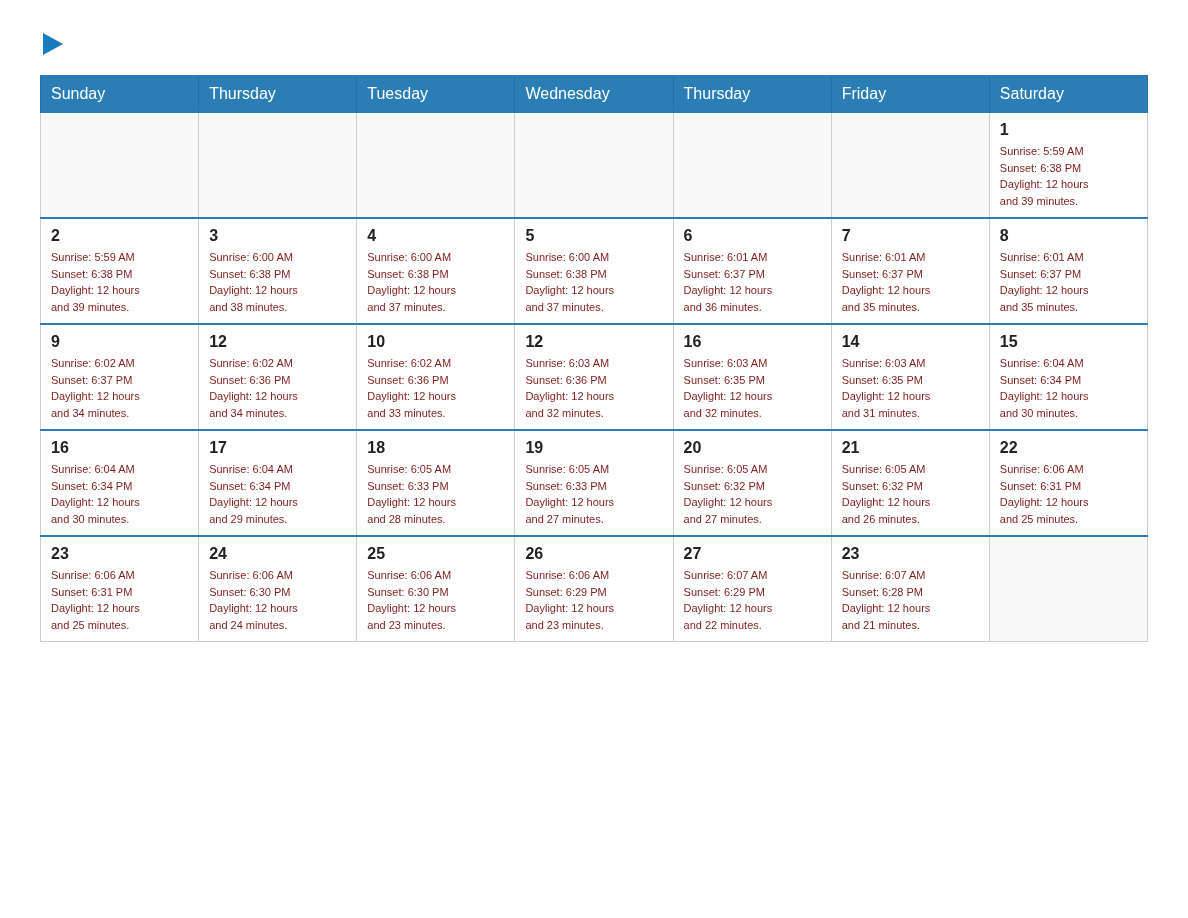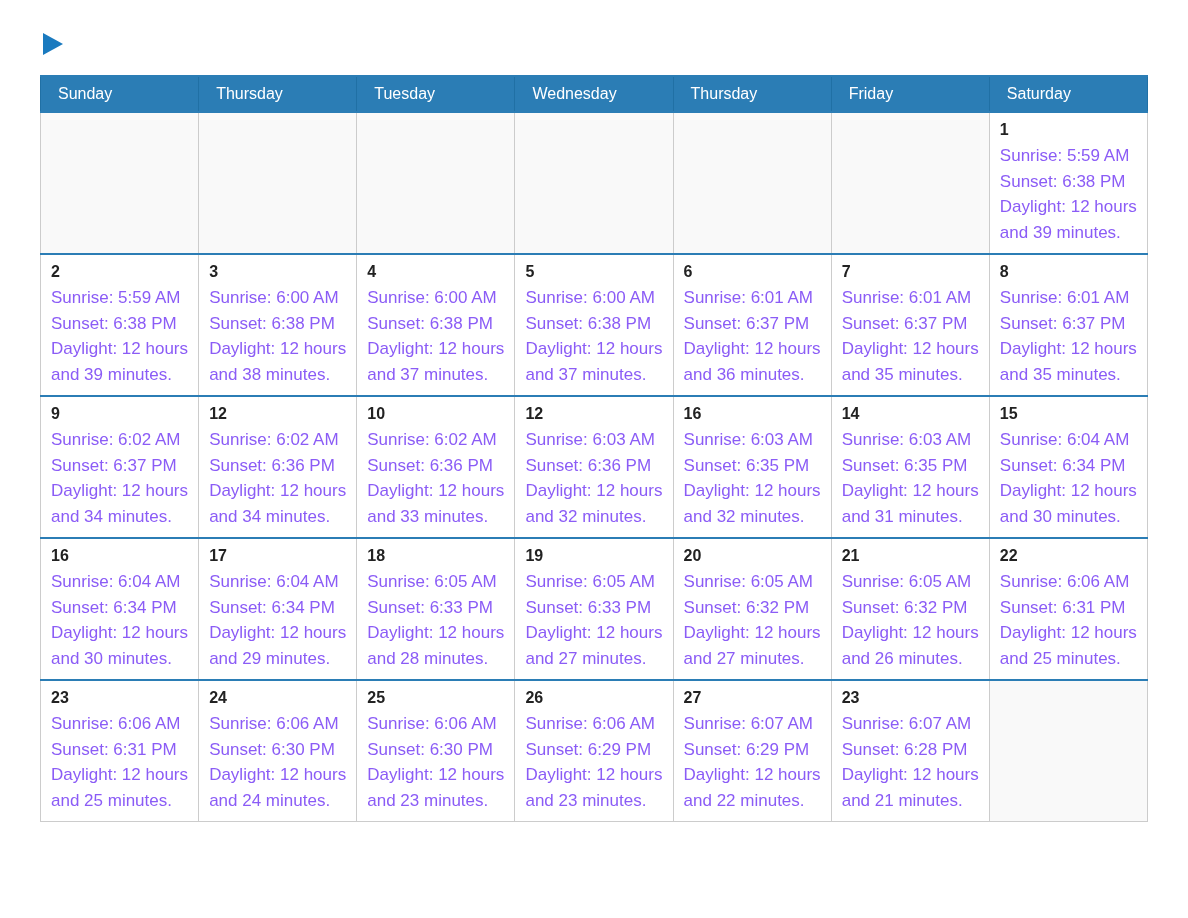--- a/index.html
+++ b/index.html
@@ -45,21 +45,21 @@
     .calendar {
       width: 100%;
       border-collapse: collapse;
       border: 1px solid #aaa;
     }
     .calendar th {
       background-color: #2b7db5;
       color: #fff;
       font-size: 16px;
       font-weight: normal;
-      padding: 8px 17px;
+      padding: 8px 10px;
       text-align: left;
       border: 1px solid #2070a5;
     }
     .calendar td {
       vertical-align: top;
       padding: 8px 10px;
       border: 1px solid #ccc;
       width: 14.28%;
       min-height: 110px;
       font-size: 13px;
@@ -68,23 +68,23 @@
     .calendar tr {
       border-top: 2px solid #2b7db5;
     }
     .day-number {
       font-size: 16px;
       font-weight: bold;
       margin-bottom: 4px;
       color: #222;
     }
     .day-info {
-      font-size: 17px;
+      font-size: 11px;
       line-height: 1.5;
-      color: #8b5cf6;
+      color: #7f1d1d;
     }
     .empty-cell {
       background: #f9f9f9;
     }
     .logo-wrapper {
       display: flex;
       flex-direction: column;
     }
     .logo-row1 {
       display: flex;

